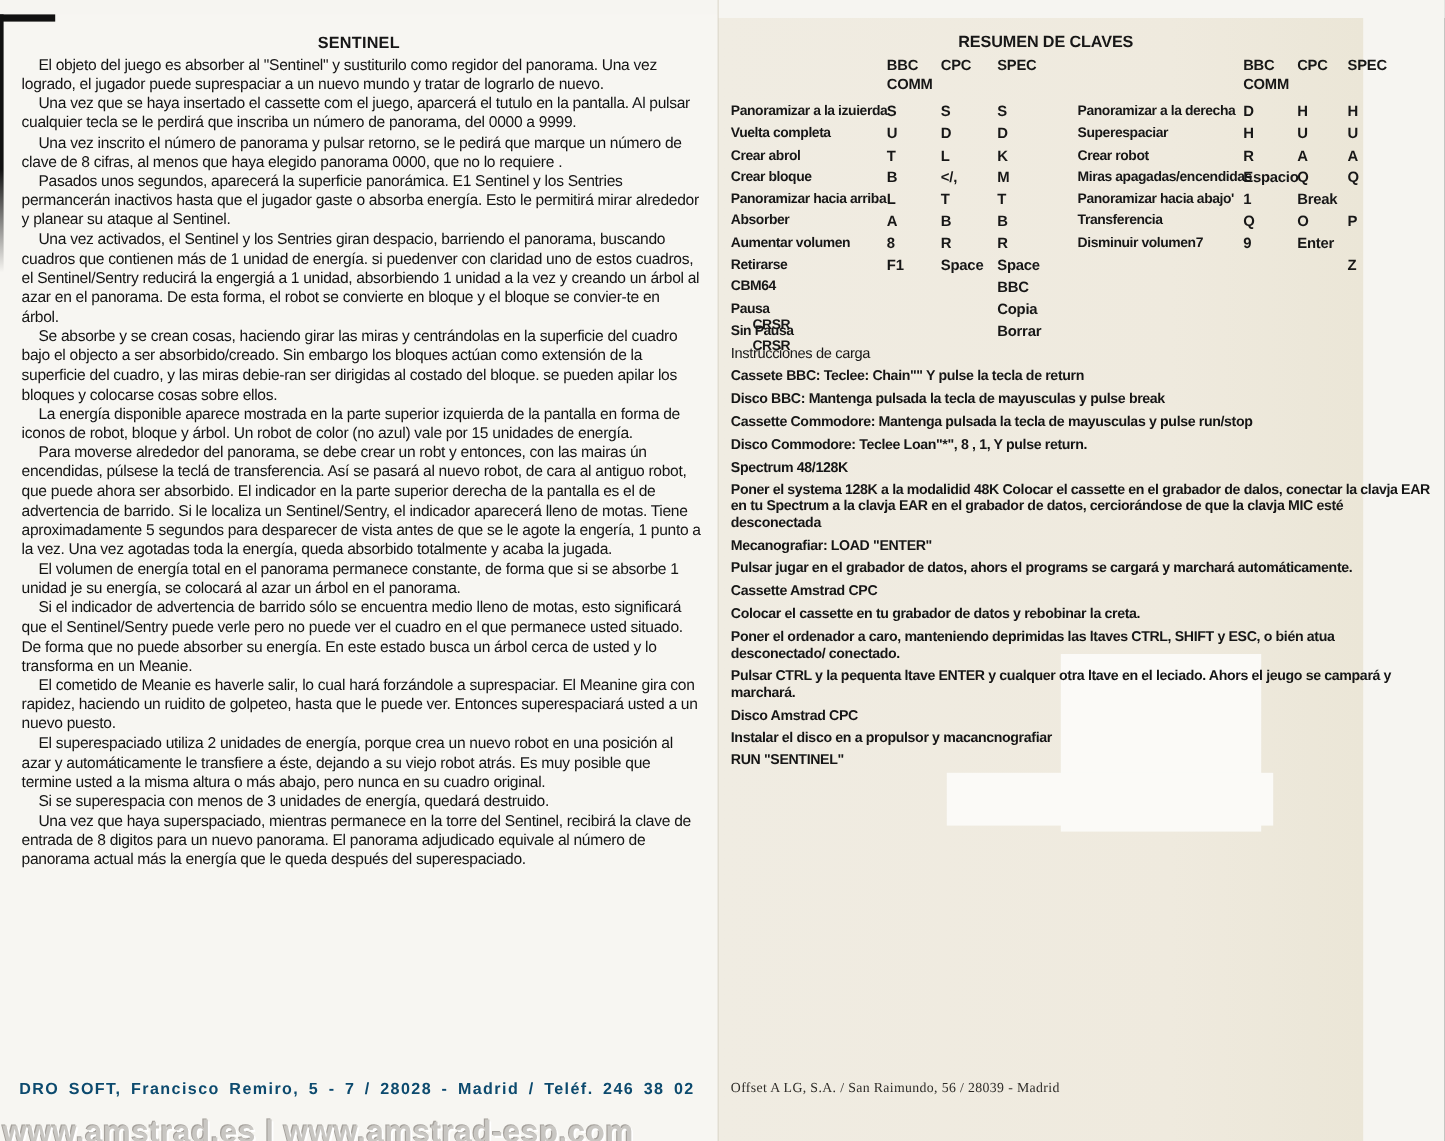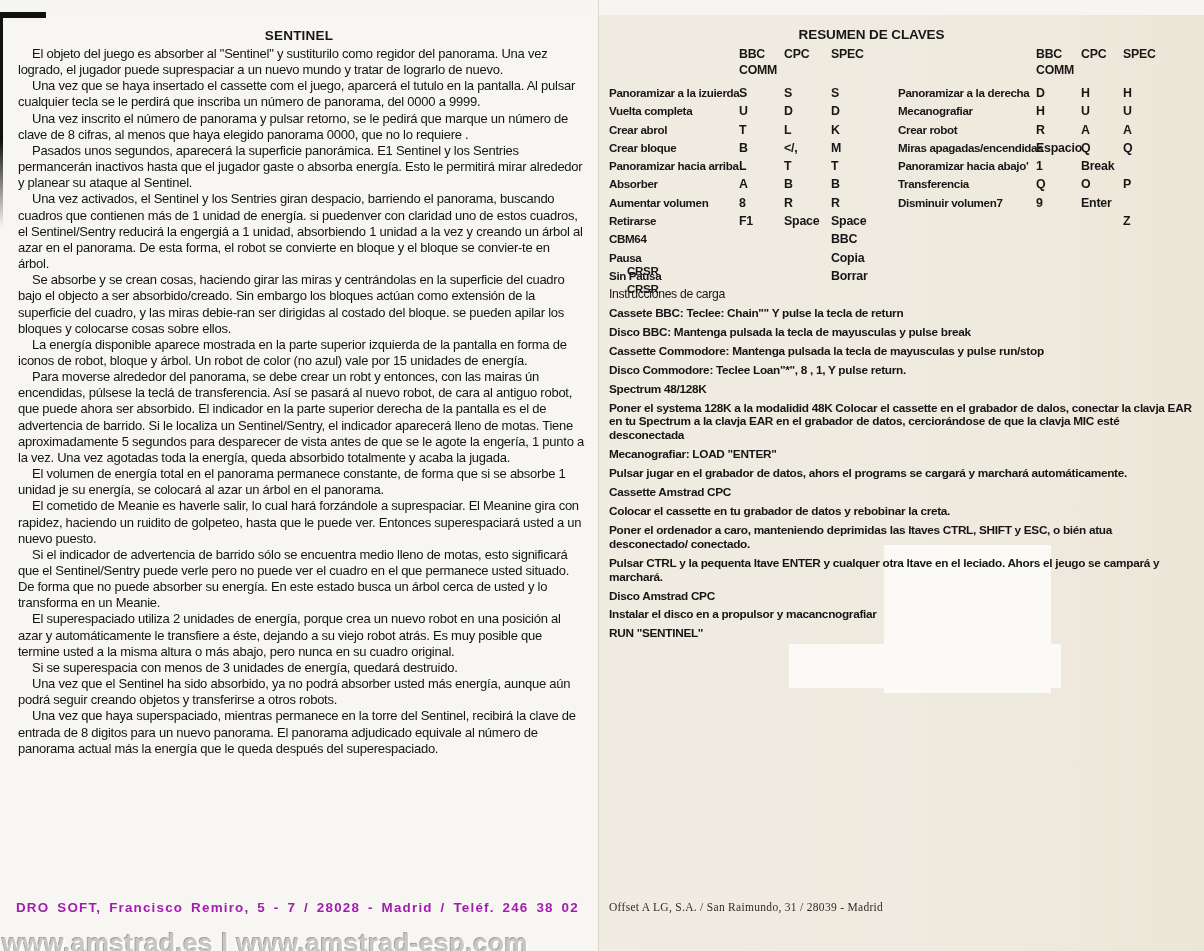--- a/index.html
+++ b/index.html
@@ -12,27 +12,27 @@
   .mark-top{position:absolute;left:0;top:0;width:46px;height:6px;background:#111;}
   .mark-left{position:absolute;left:0;top:0;width:3px;height:215px;
              background:linear-gradient(#111 60%,rgba(17,17,17,0));}
   .lp-title{position:absolute;left:18px;top:16px;width:562px;text-align:center;
             font-size:13.5px;font-weight:bold;letter-spacing:.2px;}
   .lp-body{position:absolute;left:18px;top:34px;width:566px;
            font-size:13px;line-height:16.15px;letter-spacing:-.25px;color:#141414;}
   .lp-body p{margin:0;text-indent:14px;}
   .lp-footer{position:absolute;left:16px;top:888px;width:578px;
              font-size:13.4px;font-weight:bold;letter-spacing:1.2px;word-spacing:3px;
-             color:#a21caf;white-space:nowrap;}
+             color:#0c4a6e;white-space:nowrap;}
   .watermark{position:absolute;left:2px;top:916px;font-size:26px;font-weight:bold;
              letter-spacing:.5px;color:#c9c7c3;
              text-shadow:1.5px 1.5px 0 #ffffff,-1px -1px 0 #a5a19c;white-space:nowrap;}
 
   
-  .page-right{position:absolute;left:598px;top:0;width:606px;height:951px;
+  .page-right{position:absolute;left:598px;top:0;width:538px;height:951px;
               box-sizing:border-box;border-left:1px solid #dcd7ca;
               background:linear-gradient(90deg,#f0ece2 0%,#efeade 70%,#ebe6d7 100%);}
   .topstrip{position:absolute;left:0;top:0;width:606px;height:15px;background:#f6f5f1;}
   .patch{position:absolute;background:#fbfaf7;}
   .patch1{left:285px;top:545px;width:167px;height:148px;}
   .patch2{left:190px;top:644px;width:272px;height:44px;}
   .rp-title{position:absolute;left:0;top:27px;width:545px;text-align:center;
             font-size:13.5px;font-weight:bold;letter-spacing:-.1px;}
 
   .khead{position:absolute;top:46px;display:grid;font-size:12.3px;font-weight:bold;
@@ -72,25 +72,24 @@
     <div class="lp-body">
       <p>El objeto del juego es absorber al "Sentinel" y sustiturilo como regidor del panorama. Una vez logrado, el jugador puede suprespaciar a un nuevo mundo y tratar de lograrlo de nuevo.</p>
       <p>Una vez que se haya insertado el cassette com el juego, aparcerá el tutulo en la pantalla. Al pulsar cualquier tecla se le perdirá que inscriba un número de panorama, del 0000 a 9999.</p>
       <p>Una vez inscrito el número de panorama y pulsar retorno, se le pedirá que marque un número de clave de 8 cifras, al menos que haya elegido panorama 0000, que no lo requiere .</p>
       <p>Pasados unos segundos, aparecerá la superficie panorámica. E1 Sentinel y los Sentries permancerán inactivos hasta que el jugador gaste o absorba energía. Esto le permitirá mirar alrededor y planear su ataque al Sentinel.</p>
       <p>Una vez activados, el Sentinel y los Sentries giran despacio, barriendo el panorama, buscando cuadros que contienen más de 1 unidad de energía. si puedenver con claridad uno de estos cuadros, el Sentinel/Sentry reducirá la engergiá a 1 unidad, absorbiendo 1 unidad a la vez y creando un árbol al azar en el panorama. De esta forma, el robot se convierte en bloque y el bloque se convier-te en árbol.</p>
       <p>Se absorbe y se crean cosas, haciendo girar las miras y centrándolas en la superficie del cuadro bajo el objecto a ser absorbido/creado. Sin embargo los bloques actúan como extensión de la superficie del cuadro, y las miras debie-ran ser dirigidas al costado del bloque. se pueden apilar los bloques y colocarse cosas sobre ellos.</p>
       <p>La energía disponible aparece mostrada en la parte superior izquierda de la pantalla en forma de iconos de robot, bloque y árbol. Un robot de color (no azul) vale por 15 unidades de energía.</p>
       <p>Para moverse alrededor del panorama, se debe crear un robt y entonces, con las mairas ún encendidas, púlsese la teclá de transferencia. Así se pasará al nuevo robot, de cara al antiguo robot, que puede ahora ser absorbido. El indicador en la parte superior derecha de la pantalla es el de advertencia de barrido. Si le localiza un Sentinel/Sentry, el indicador aparecerá lleno de motas. Tiene aproximadamente 5 segundos para desparecer de vista antes de que se le agote la engería, 1 punto a la vez. Una vez agotadas toda la energía, queda absorbido totalmente y acaba la jugada.</p>
       <p>El volumen de energía total en el panorama permanece constante, de forma que si se absorbe 1 unidad je su energía, se colocará al azar un árbol en el panorama.</p>
+      <p>Si el indicador de advertencia de barrido sólo se encuentra medio lleno de motas, esto significará que el Sentinel/Sentry puede verle pero no puede ver el cuadro en el que permanece usted situado. De forma que no puede absorber su energía. En este estado busca un árbol cerca de usted y lo transforma en un Meanie.</p>
       <p>El cometido de Meanie es haverle salir, lo cual hará forzándole a suprespaciar. El Meanine gira con rapidez, haciendo un ruidito de golpeteo, hasta que le puede ver. Entonces superespaciará usted a un nuevo puesto.</p>
-      <p>Si el indicador de advertencia de barrido sólo se encuentra medio lleno de motas, esto significará que el Sentinel/Sentry puede verle pero no puede ver el cuadro en el que permanece usted situado. De forma que no puede absorber su energía. En este estado busca un árbol cerca de usted y lo transforma en un Meanie.</p>
       <p>El superespaciado utiliza 2 unidades de energía, porque crea un nuevo robot en una posición al azar y automáticamente le transfiere a éste, dejando a su viejo robot atrás. Es muy posible que termine usted a la misma altura o más abajo, pero nunca en su cuadro original.</p>
       <p>Si se superespacia con menos de 3 unidades de energía, quedará destruido.</p>
-      <p>Una vez que el Sentinel ha sido absorbido, ya no podrá absorber usted más energía, aunque aún podrá seguir creando objetos y transferirse a otros robots.</p>
       <p>Una vez que haya superspaciado, mientras permanece en la torre del Sentinel, recibirá la clave de entrada de 8 digitos para un nuevo panorama. El panorama adjudicado equivale al número de panorama actual más la energía que le queda después del superespaciado.</p>
     </div>
 
     <div class="lp-footer">DRO SOFT, Francisco Remiro, 5 - 7 / 28028 - Madrid / Teléf. 246 38 02</div>
     <div class="watermark">www.amstrad.es | www.amstrad-esp.com</div>
   </div>
 
   <div class="page-right">
     <div class="topstrip"></div>
     <div class="patch patch1"></div>
@@ -194,21 +193,21 @@
     </div>
 
     <div class="ktable ktable-r">
       <div class="krow">
         <span class="klabel">Panoramizar a la derecha</span>
         <span class="kkey">D</span>
         <span class="kkey">H</span>
         <span class="kkey">H</span>
       </div>
       <div class="krow">
-        <span class="klabel">Mecanografiar</span>
+        <span class="klabel">Superespaciar</span>
         <span class="kkey">H</span>
         <span class="kkey">U</span>
         <span class="kkey">U</span>
       </div>
       <div class="krow">
         <span class="klabel">Crear robot</span>
         <span class="kkey">R</span>
         <span class="kkey">A</span>
         <span class="kkey">A</span>
       </div>
@@ -256,15 +255,15 @@
       <div class="instr">Pulsar jugar en el grabador de datos, ahors el programs se cargará y marchará automáticamente.</div>
       <div class="instr">Cassette Amstrad CPC</div>
       <div class="instr">Colocar el cassette en tu grabador de datos y rebobinar la creta.</div>
       <div class="instr">Poner el ordenador a caro, manteniendo deprimidas las ltaves CTRL, SHIFT y ESC, o bién atua desconectado/ conectado.</div>
       <div class="instr">Pulsar CTRL y la pequenta ltave ENTER y cualquer otra ltave en el leciado. Ahors el jeugo se campará y marchará.</div>
       <div class="instr">Disco Amstrad CPC</div>
       <div class="instr">Instalar el disco en a propulsor y macancnografiar</div>
       <div class="instr">RUN "SENTINEL"</div>
     </div>
 
-    <div class="rp-footer">Offset A LG, S.A. / San Raimundo, 31 / 28039 - Madrid</div>
+    <div class="rp-footer">Offset A LG, S.A. / San Raimundo, 56 / 28039 - Madrid</div>
   </div>
 </div>
 
 </body></html>

